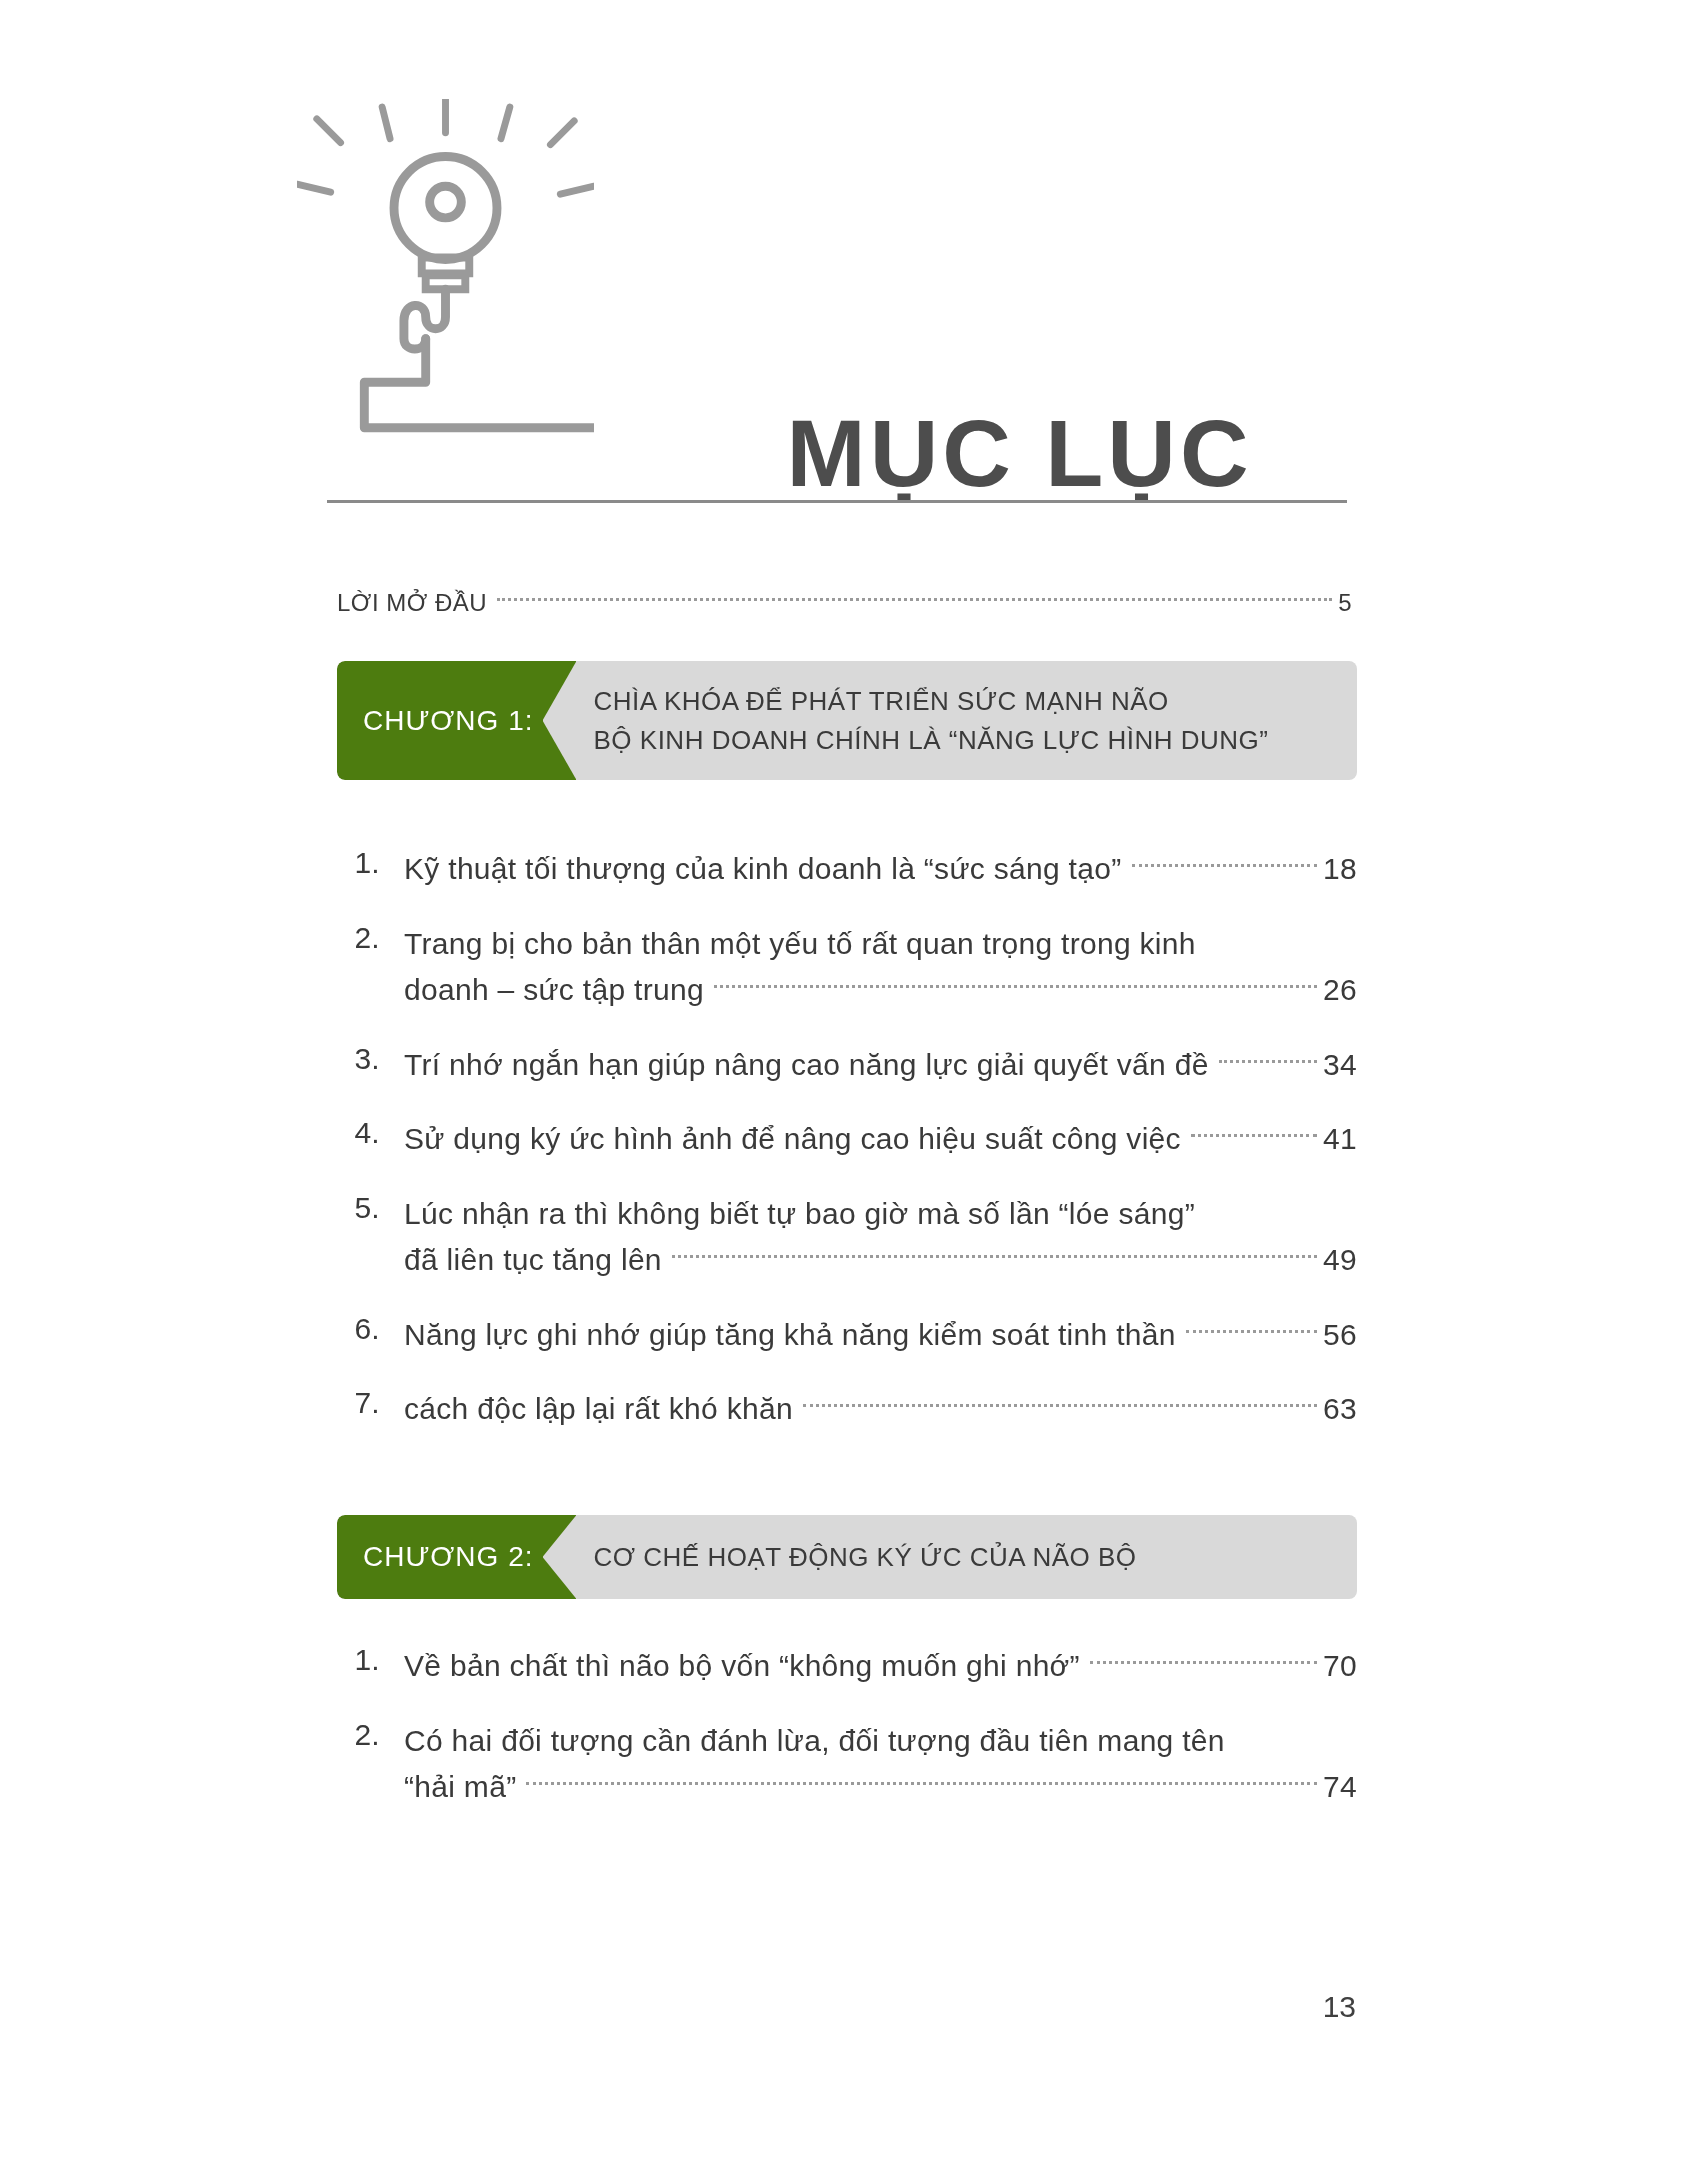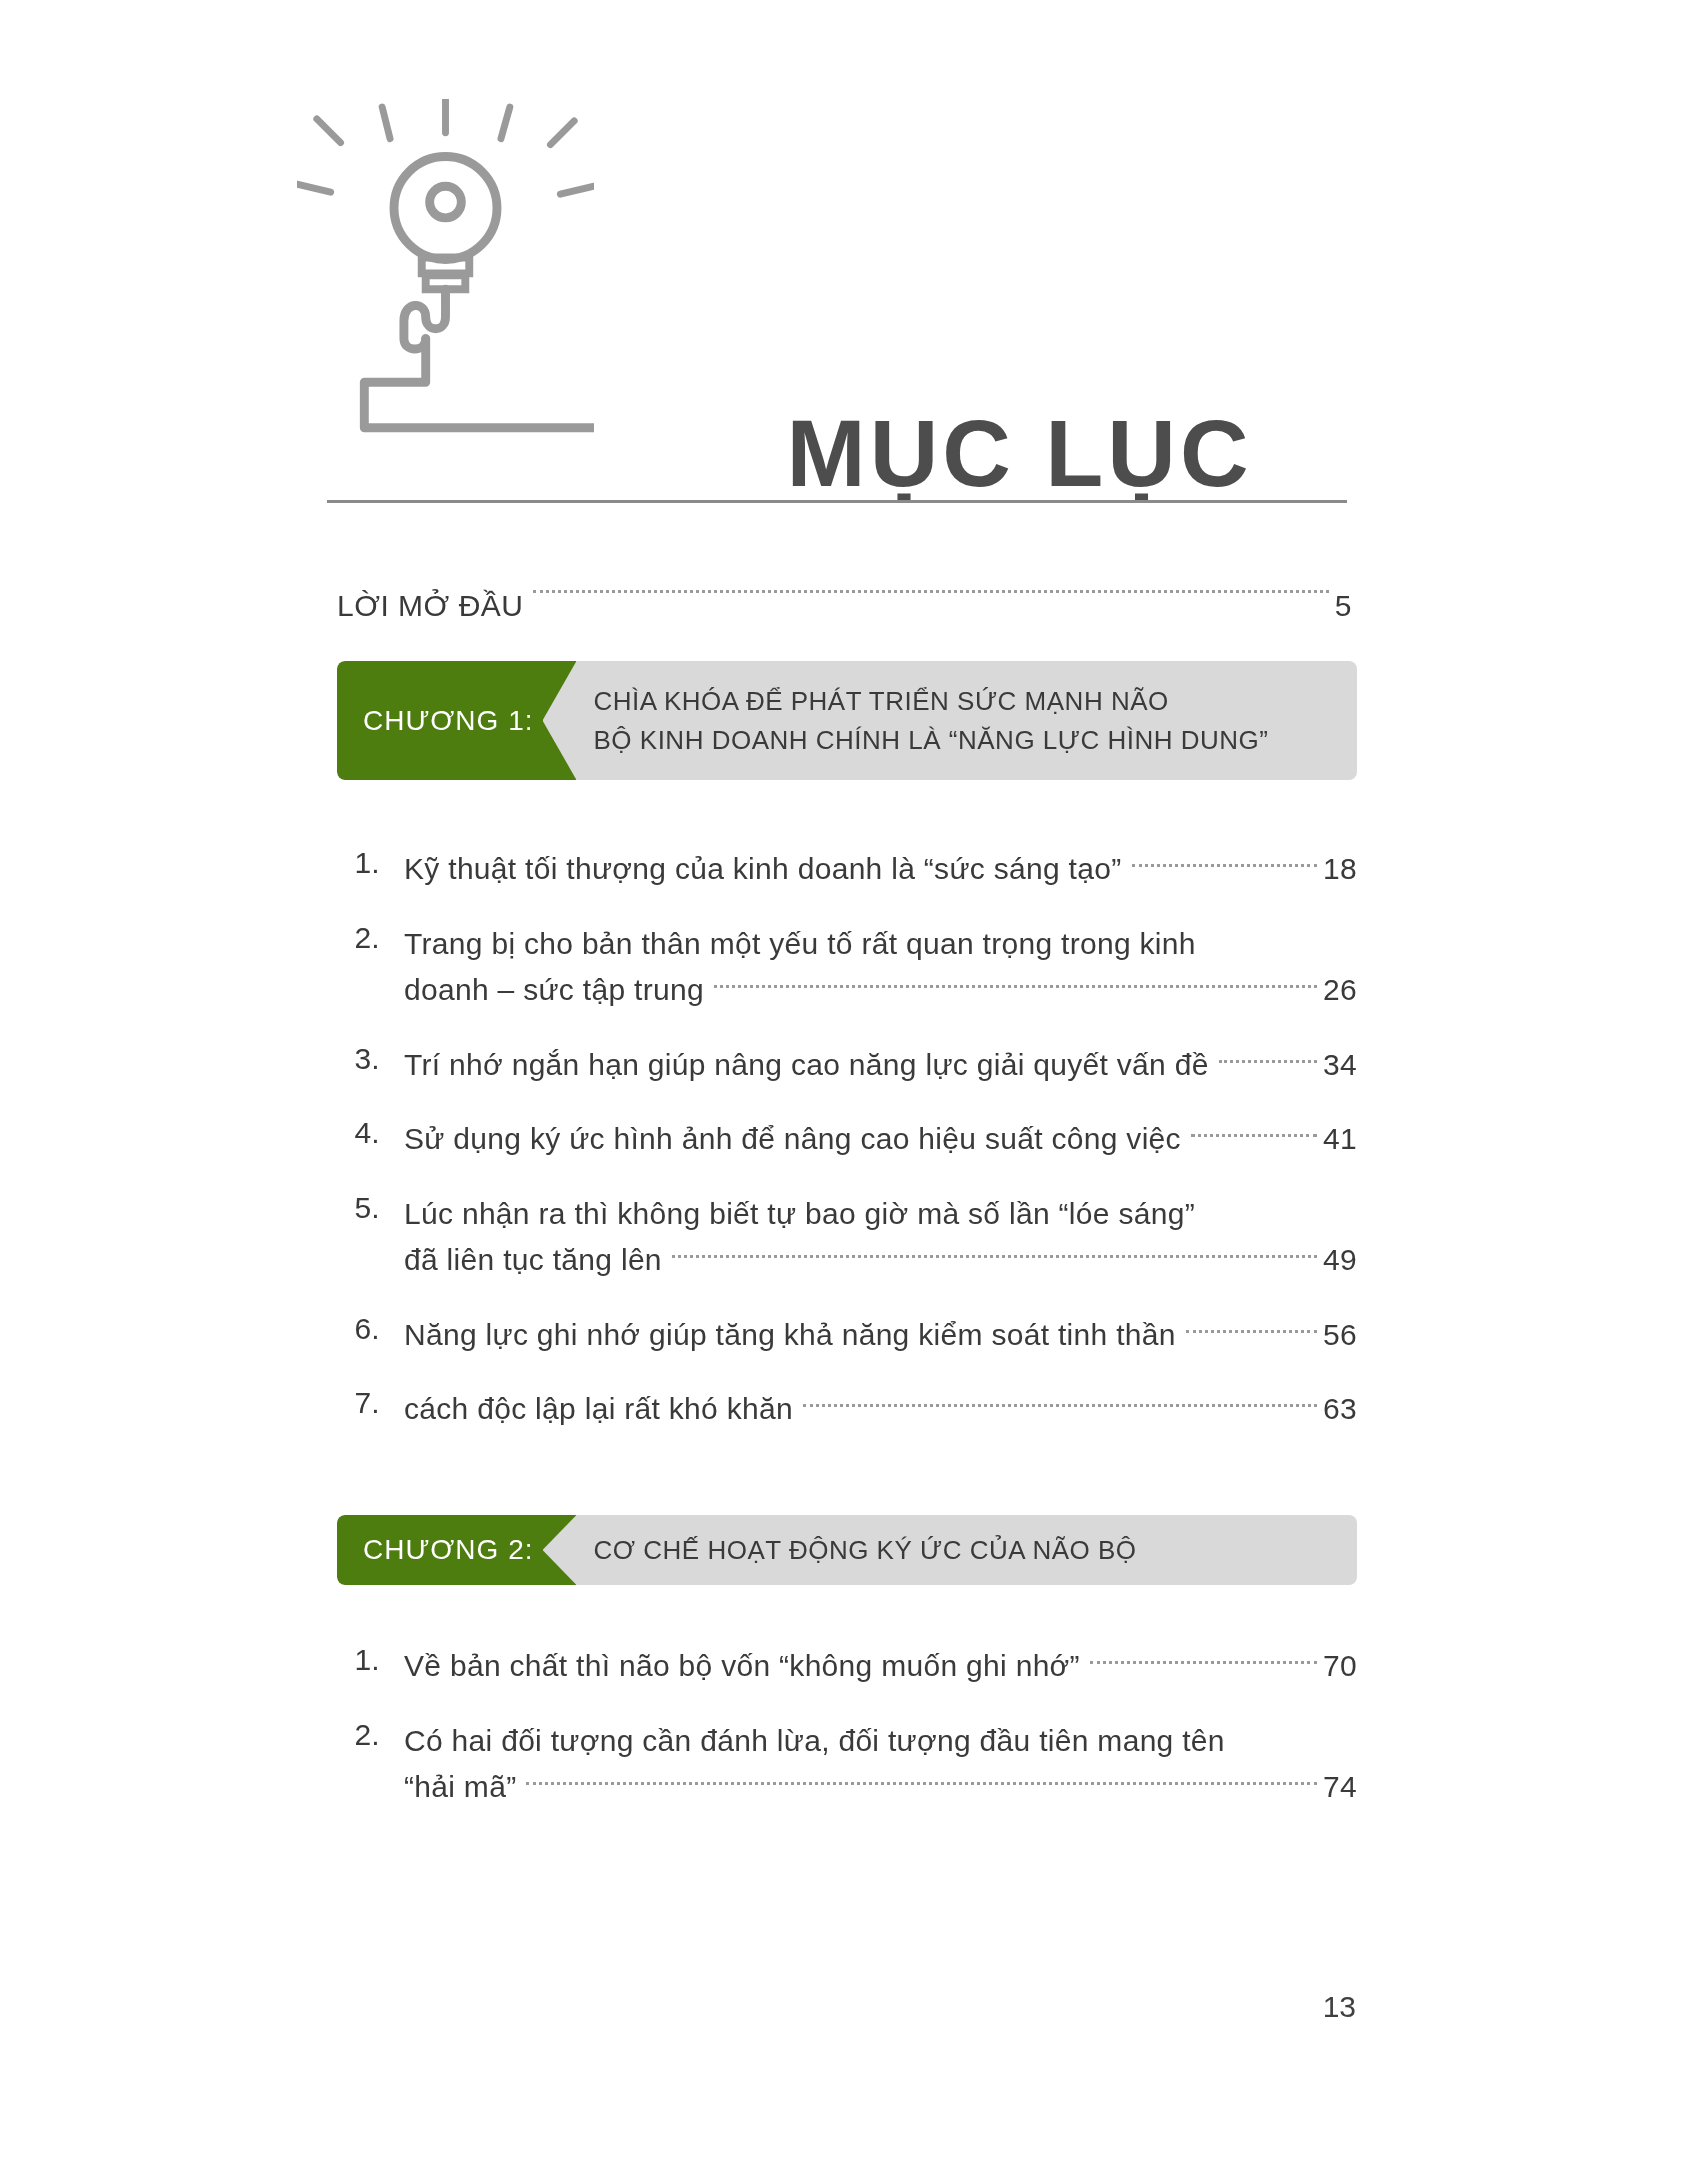--- a/index.html
+++ b/index.html
@@ -62,22 +62,22 @@
     background: #8a8a8a;
   }
 
   
   .preface {
     position: absolute;
     left: 337px;
     top: 589px;
     width: 1015px;
     display: flex;
-    align-items: flex-start;
-    font-size: 30px;
+    align-items: center;
+    font-size: 24px;
     color: #3a3a3a;
     letter-spacing: 0.5px;
   }
   .preface .lbl { white-space: nowrap; }
   .dots {
     flex: 1 1 auto;
     border-bottom: 3px dotted #9a9a9a;
     margin: 0 6px 8px 10px;
     height: 1px;
   }
@@ -122,21 +122,21 @@
     letter-spacing: 0.5px;
     line-height: 1.5;
     display: flex;
     flex-direction: column;
     justify-content: center;
     padding: 20px 26px 20px 18px;
   }
   .chapter-title span { display: block; }
 
   #chapter-1 { top: 661px; height: 119px; }
-  #chapter-2 { top: 1515px; height: 70px; text-align: right; }
+  #chapter-2 { top: 1515px; height: 84px; text-align: right; }
 
   
   .entries { position: absolute; left: 337px; width: 1020px; }
   #entries-1 { top: 846px; }
   #entries-2 { top: 1643px; }
 
   .entry {
     display: flex;
     align-items: flex-start;
     margin-bottom: 28px;

